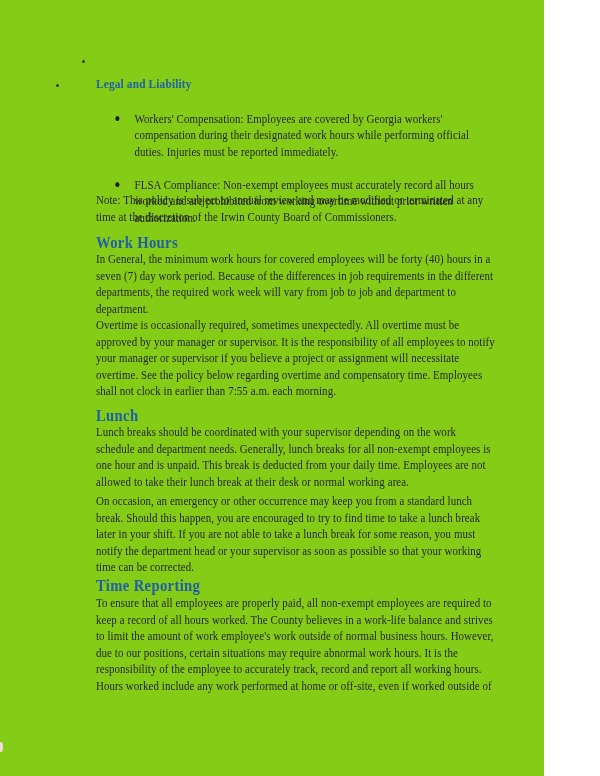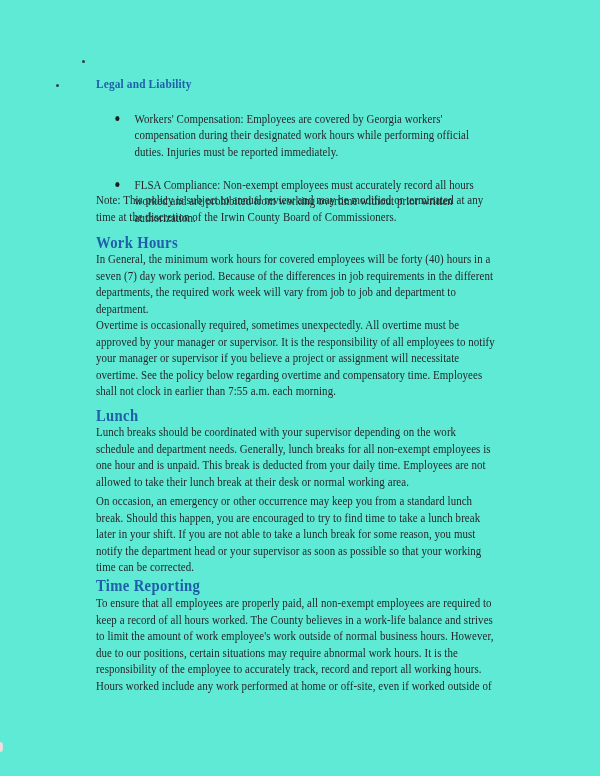--- a/index.html
+++ b/index.html
@@ -1,19 +1,19 @@
 <!DOCTYPE html>
 <html><head>
 <meta charset="utf-8">
 <style>
   html,body { margin:0; padding:0; background:#ffffff; }
   .page {
     position:relative;
-    width:600px; height:776px;
-    background:#5eead4;
+    width:544px; height:776px;
+    background:#84cc16;
     overflow:hidden;
     font-family:"Liberation Serif", serif;
   }
   
   .blk {
     position:absolute; left:96px; width:506px;
     transform:scaleX(0.838); transform-origin:0 0;
     color:#26262a;
     font-size:13px; line-height:16.5px;
     white-space:pre-line;

